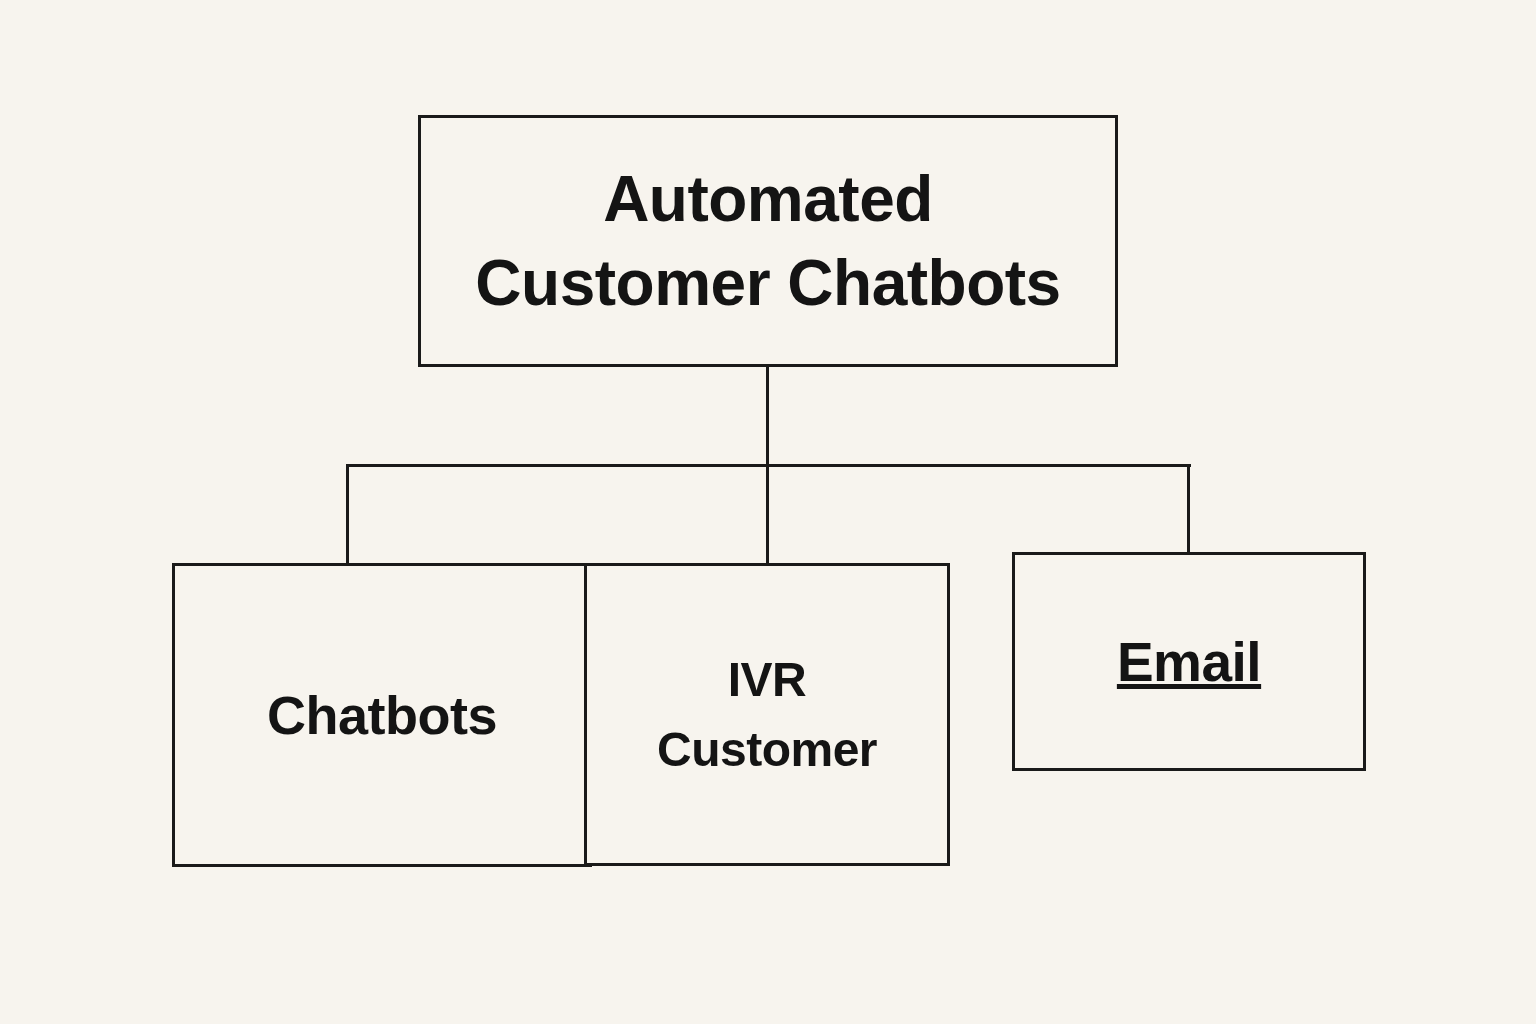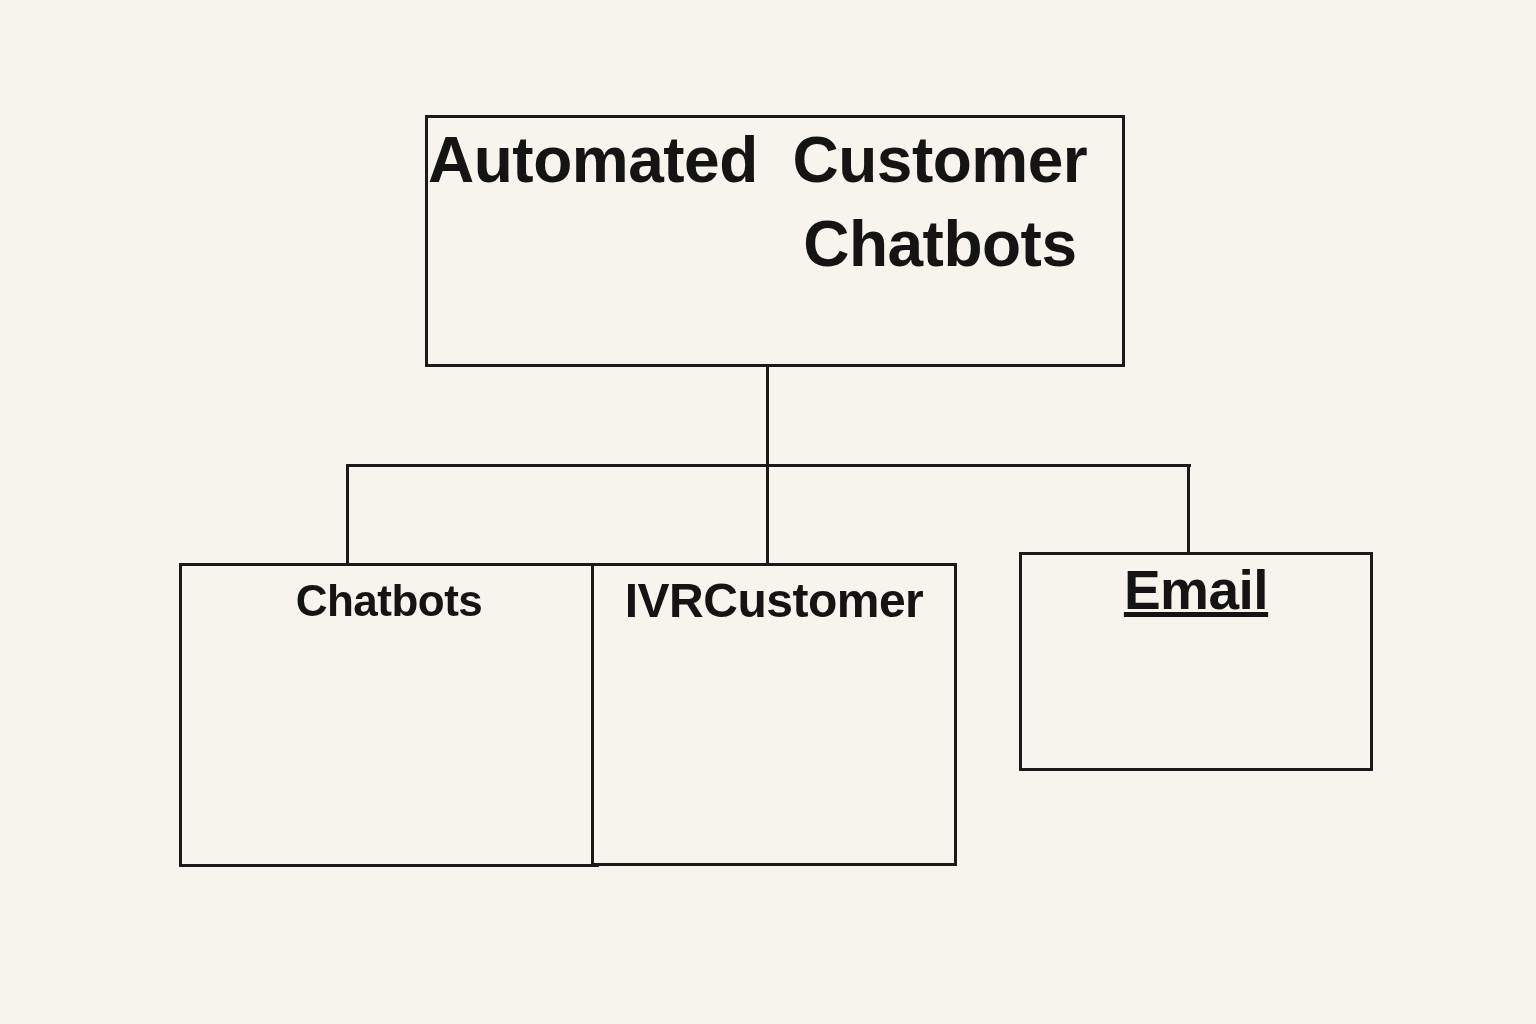--- a/index.html
+++ b/index.html
@@ -18,40 +18,39 @@
   .canvas {
     position: relative;
     width: 1536px; height: 1024px;
     background: var(--bg);
   }
   .node {
     position: absolute;
     border: 3px solid var(--line);
     background: var(--box-fill);
     display: flex;
-    flex-direction: row;
-    align-items: flex-start;
+    flex-direction: column;
+    align-items: center;
     justify-content: center;
     text-align: center;
     color: var(--text);
     font-weight: 700;
     letter-spacing: -0.5px;
-    margin-left: 7px;
   }
   .node .ln { display: block; }
   .node-root {
     left: 418px; top: 115px;
     width: 700px; height: 252px;
     font-size: 64px;
     line-height: 84px;
   }
   .node-chatbots {
     left: 172px; top: 563px;
     width: 420px; height: 304px;
-    font-size: 44px;
+    font-size: 54px;
     line-height: 70px;
   }
   .node-ivr {
     left: 584px; top: 563px;
     width: 366px; height: 303px;
     font-size: 48px;
     line-height: 70px;
   }
   .node-email {
     left: 1012px; top: 552px;

